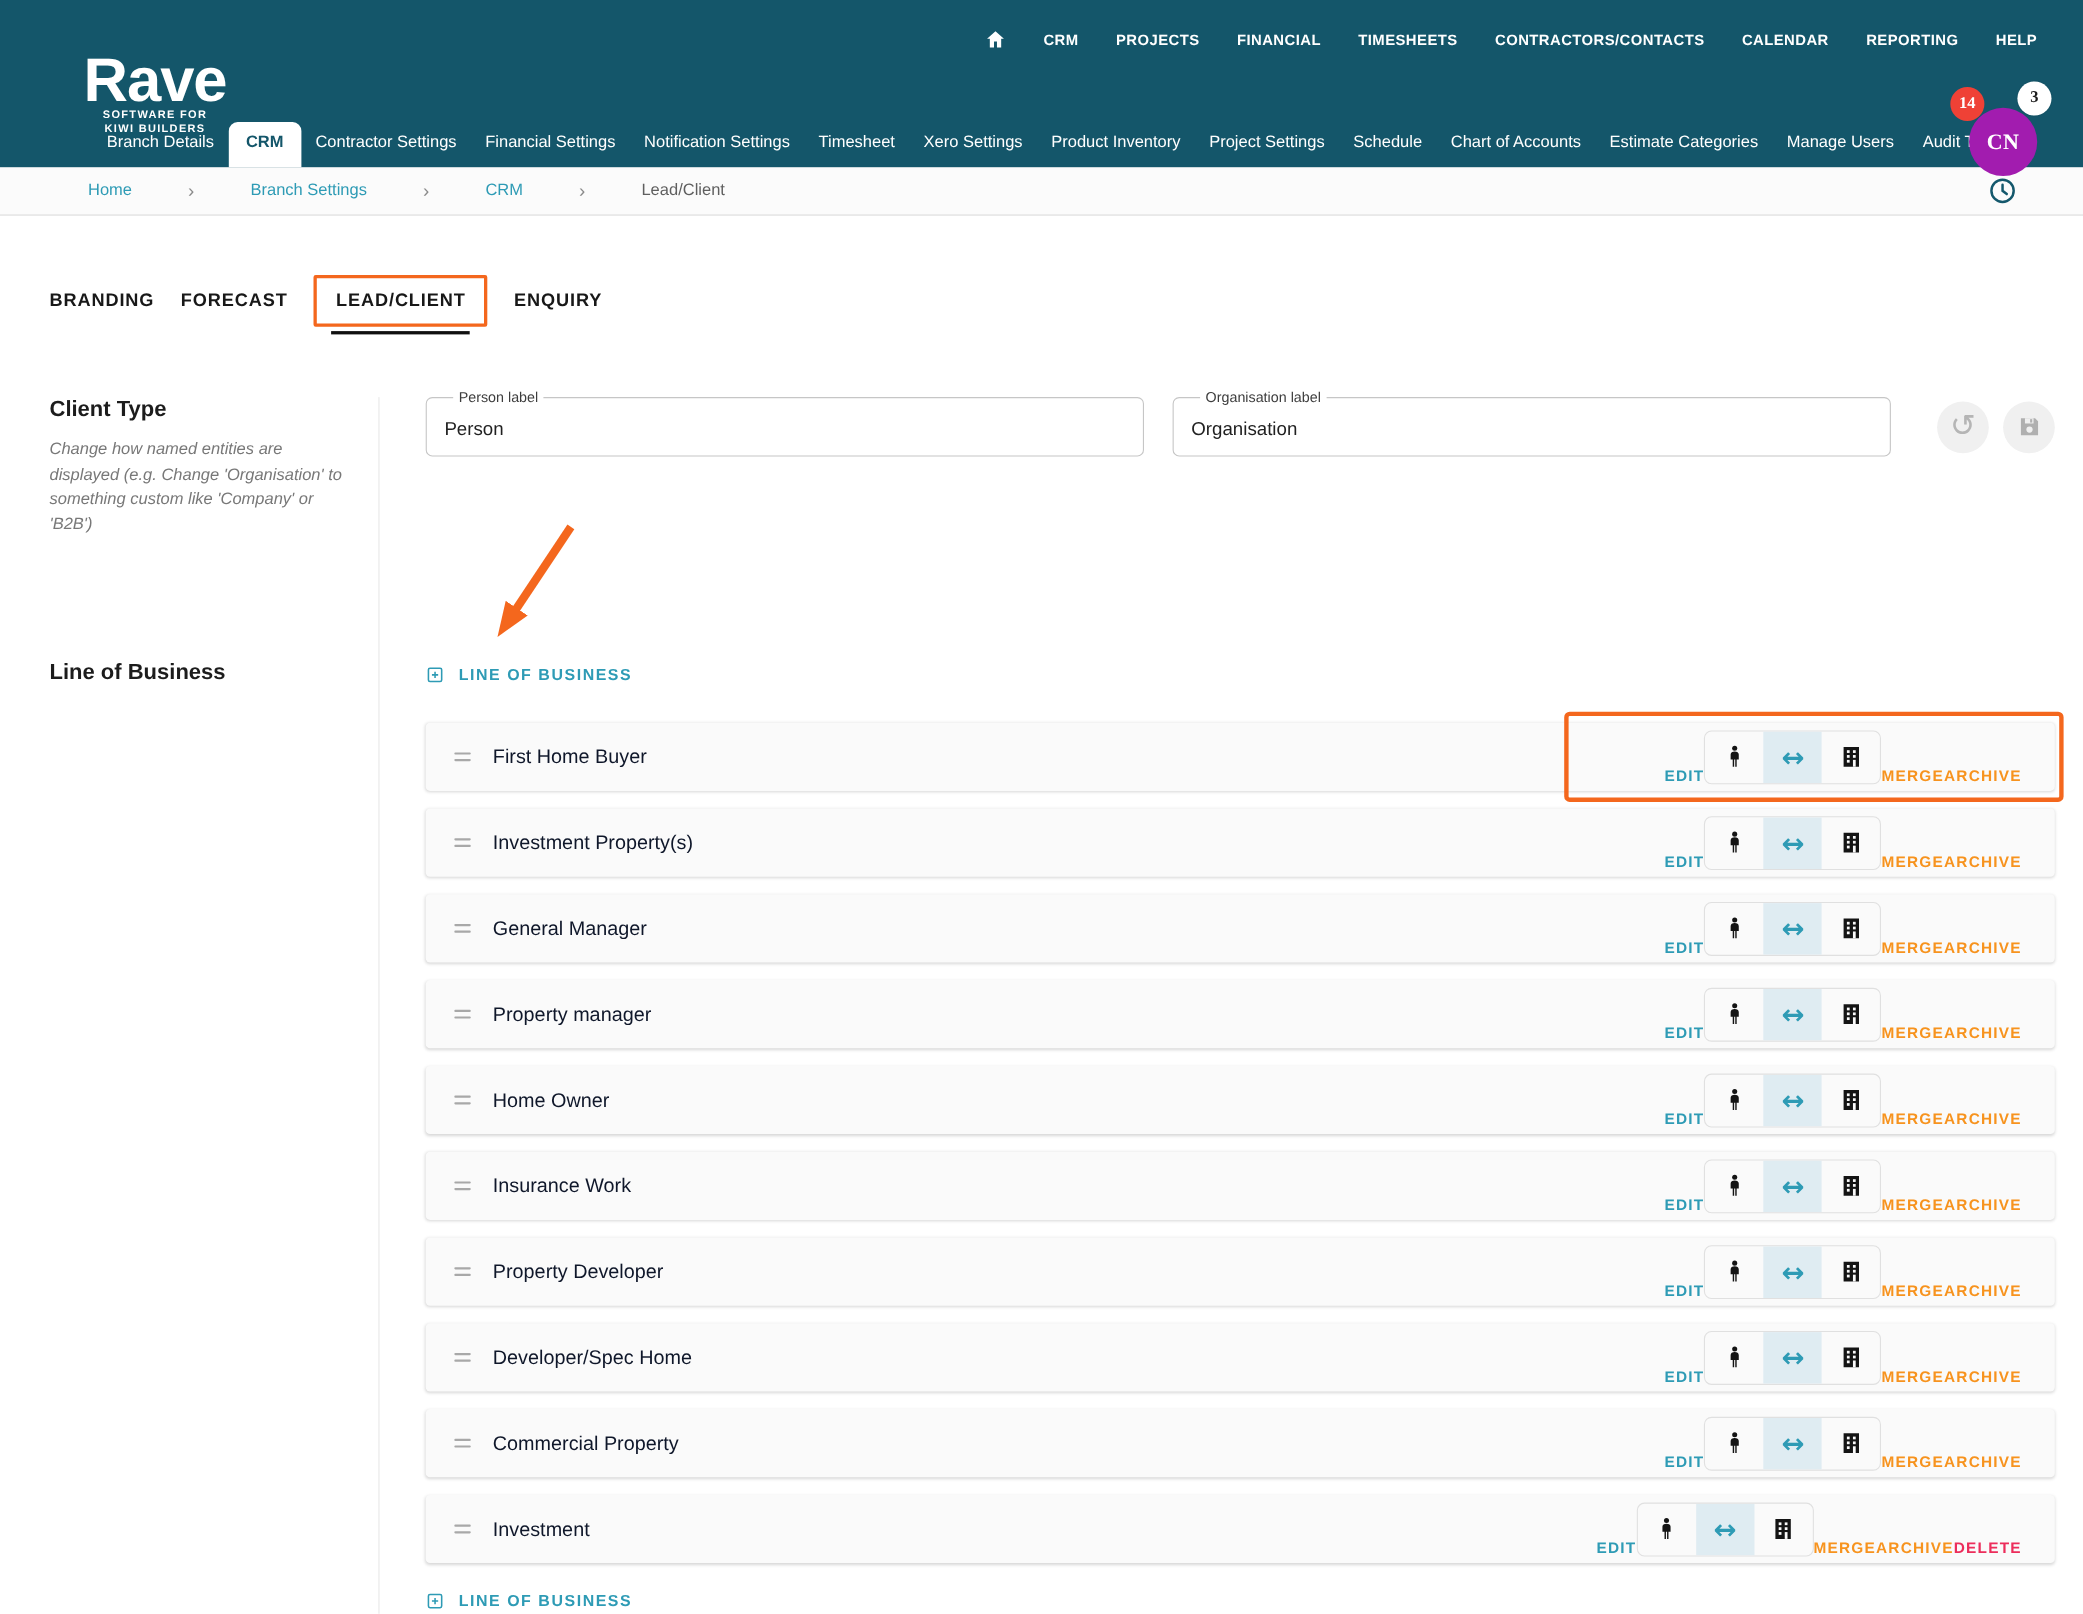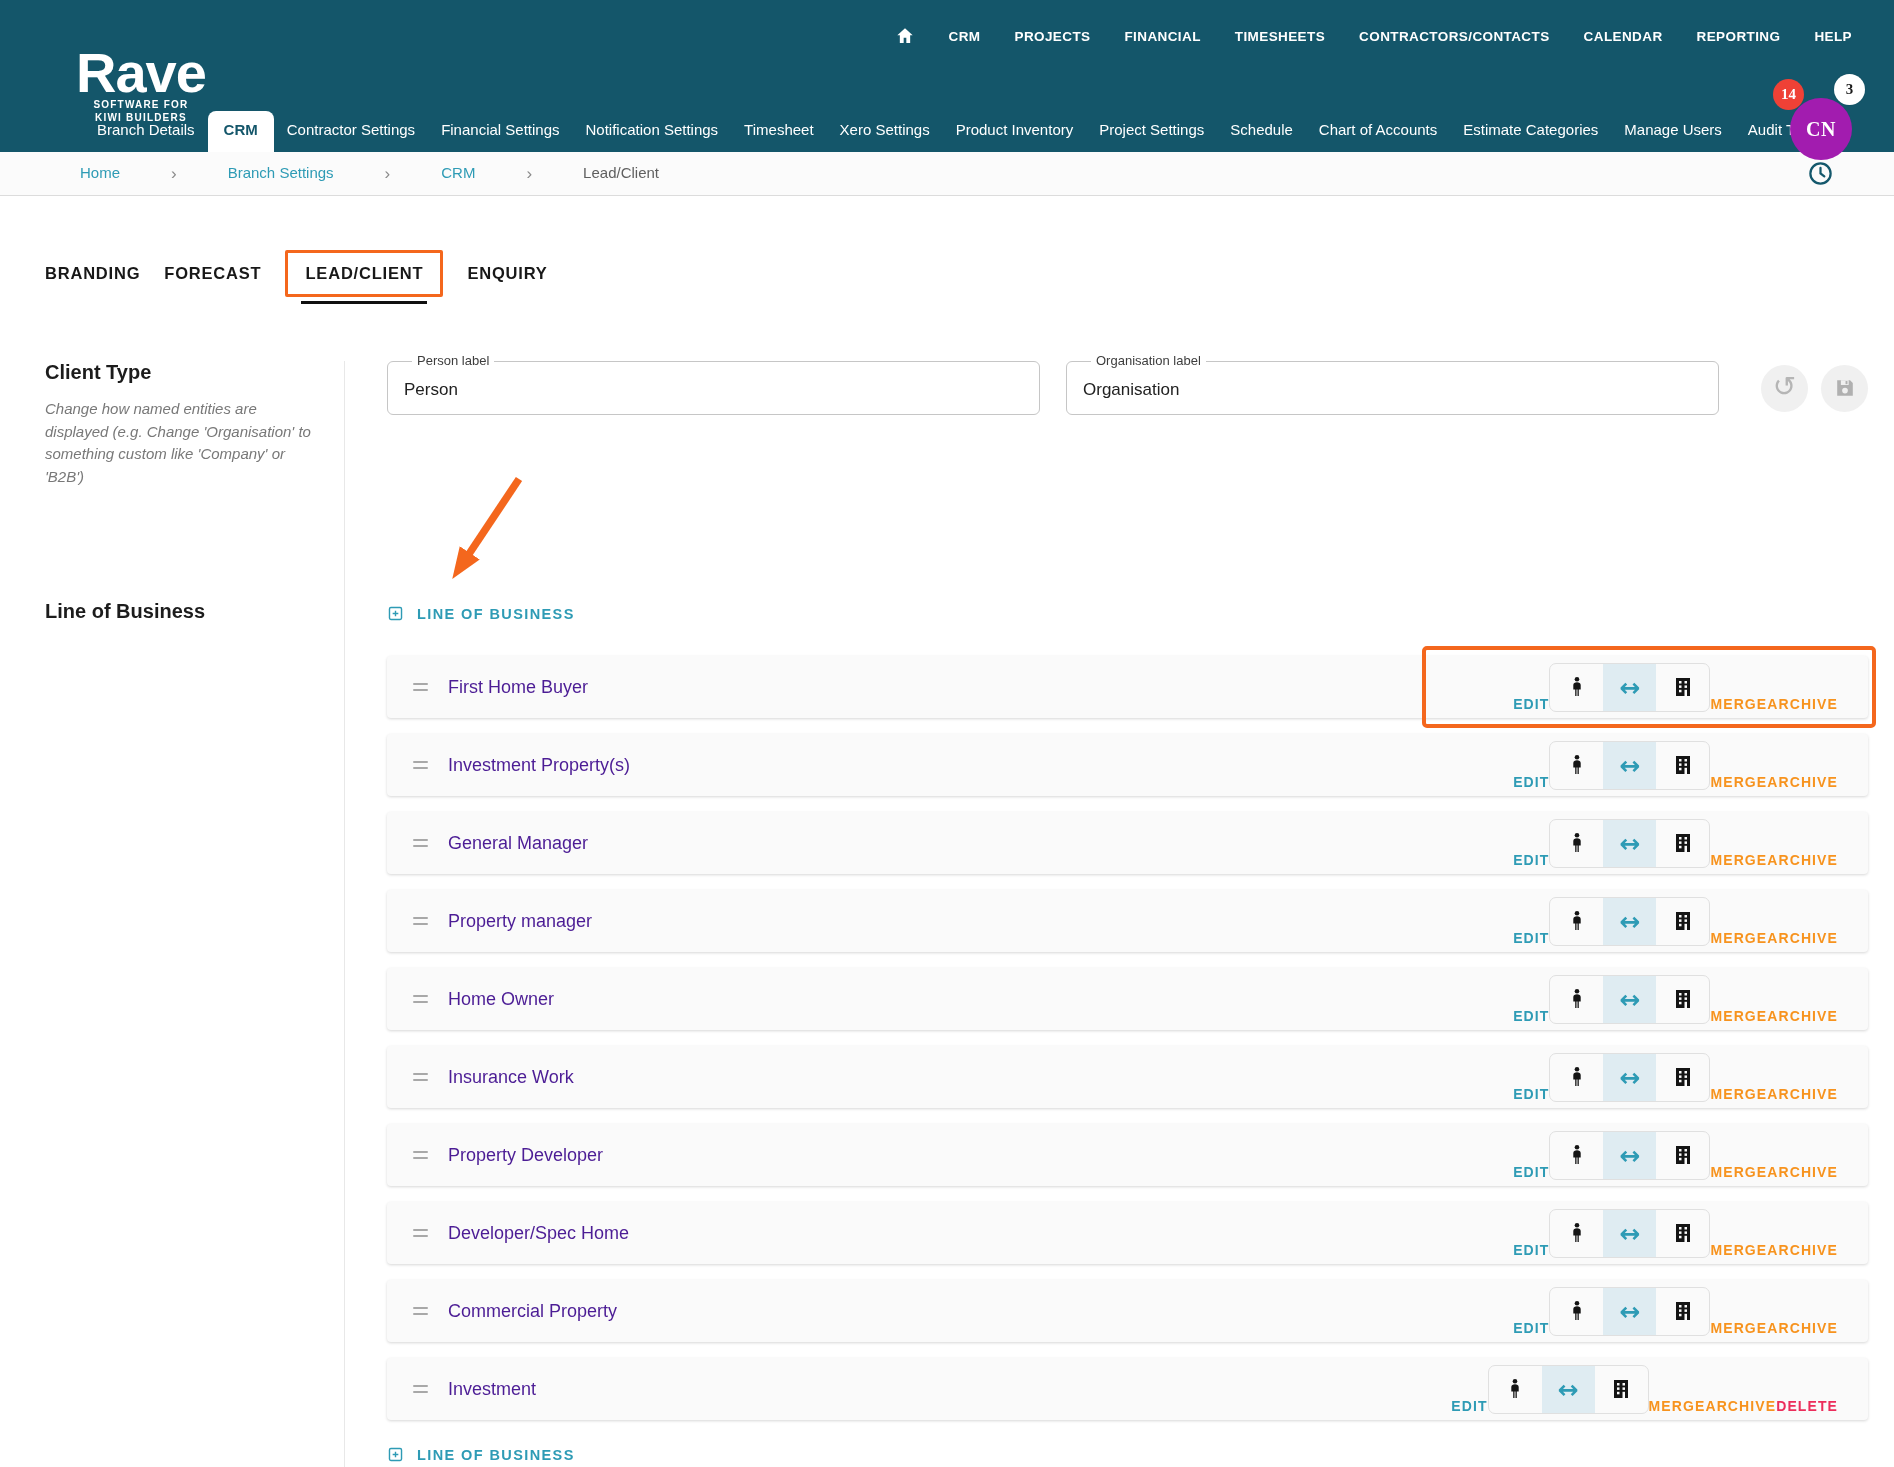--- a/index.html
+++ b/index.html
@@ -83,21 +83,21 @@
   .annotation-arrow { position:absolute; left:14px; top:-134px; pointer-events:none; }
   .add-link { display:inline-flex; align-items:center; gap:13px; cursor:pointer;
     color:#2E9BB5; font-size:14.5px; font-weight:bold; letter-spacing:1.4px; }
 
   
   .lob-list { margin-top:30px; }
   .lob-row { position:relative; height:62px; margin-bottom:16px; background:#FAFAFA; border-radius:4px;
     box-shadow:0 1px 3px rgba(0,0,0,0.16); display:flex; align-items:center; padding:0 30px 0 24px; }
   .drag { display:inline-flex; flex-direction:column; gap:4px; cursor:grab; padding:6px 2px; }
   .drag i { display:block; width:15px; height:2px; background:#A8A8A8; border-radius:1px; }
-  .row-label { margin-left:18px; font-size:18px; color:#4c1d95; }
+  .row-label { margin-left:18px; font-size:18px; color:#0f172a; }
   .row-actions { margin-left:auto; display:flex; align-items:flex-end; }
   .action { font-size:14px; font-weight:bold; letter-spacing:1.1px; cursor:pointer; white-space:nowrap; }
   .action.edit { color:#2E9BB5; }
   .action.merge, .action.archive { color:#F7931E; }
   .action.delete { color:#EC2D5B; }
   .toggle { display:flex; border:1px solid #E0E0E0; border-radius:7px; overflow:hidden; }
   .tcell { width:53px; height:47px; display:flex; align-items:center; justify-content:center; cursor:pointer; }
   .tcell.mid { background:#DFECF2; }
   .arrow-glyph { font-family:"DejaVu Sans", sans-serif; font-size:25px; font-weight:bold; color:#2E9BB5; line-height:1; }
   .annotation-box { position:absolute; right:-8px; top:-10px; bottom:-10px; width:454px;

